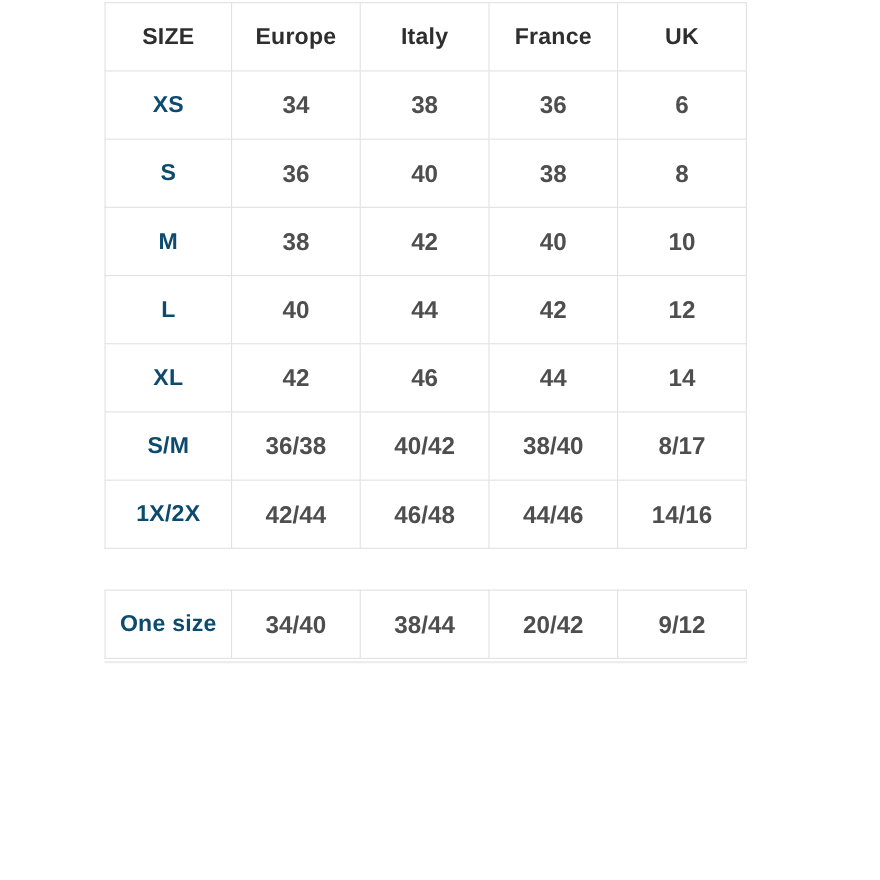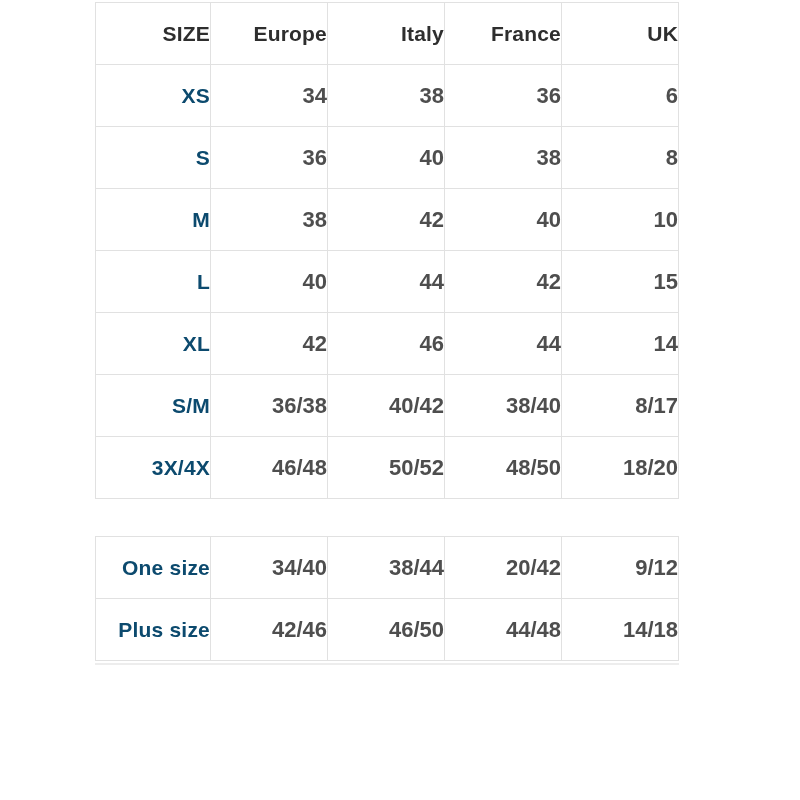--- a/index.html
+++ b/index.html
@@ -29,21 +29,21 @@
   table.size-table.special {
     margin: 37px 0 0 95px;
   }
   .size-table col.c-label { width: 115px; }
   .size-table col.c-val   { width: 117px; }
   .size-table th,
   .size-table td {
     border: 1px solid #e1e1e1;
     height: 61px;
     padding: 0;
-    text-align: right;
+    text-align: center;
     vertical-align: middle;
     white-space: nowrap;
   }
   .size-table th {
     font-size: 21px;
     font-weight: 700;
     color: #2e2e2e;
     letter-spacing: 0.2px;
   }
   .size-table td.row-label {
@@ -106,67 +106,60 @@
         <td class="val">38</td>
         <td class="val">42</td>
         <td class="val">40</td>
         <td class="val">10</td>
       </tr>
       <tr>
         <td class="row-label">L</td>
         <td class="val">40</td>
         <td class="val">44</td>
         <td class="val">42</td>
-        <td class="val">15</td>
+        <td class="val">12</td>
       </tr>
       <tr>
         <td class="row-label">XL</td>
         <td class="val">42</td>
         <td class="val">46</td>
         <td class="val">44</td>
         <td class="val">14</td>
       </tr>
       <tr>
         <td class="row-label">S/M</td>
         <td class="val">36/38</td>
         <td class="val">40/42</td>
         <td class="val">38/40</td>
         <td class="val">8/17</td>
       </tr>
       <tr>
-        <td class="row-label">3X/4X</td>
+        <td class="row-label">1X/2X</td>
+        <td class="val">42/44</td>
         <td class="val">46/48</td>
-        <td class="val">50/52</td>
-        <td class="val">48/50</td>
-        <td class="val">18/20</td>
+        <td class="val">44/46</td>
+        <td class="val">14/16</td>
       </tr>
     </tbody>
   </table>
 
   <table class="size-table special">
     <colgroup>
       <col class="c-label">
         <col class="c-val">
         <col class="c-val">
         <col class="c-val">
         <col class="c-val">
     </colgroup>
     <tbody>
       <tr>
         <td class="row-label">One size</td>
         <td class="val">34/40</td>
         <td class="val">38/44</td>
         <td class="val">20/42</td>
         <td class="val">9/12</td>
       </tr>
-      <tr>
-        <td class="row-label">Plus size</td>
-        <td class="val">42/46</td>
-        <td class="val">46/50</td>
-        <td class="val">44/48</td>
-        <td class="val">14/18</td>
-      </tr>
     </tbody>
   </table>
 
   <div class="bottom-divider"></div>
 
 </div>
 
 </body></html>

